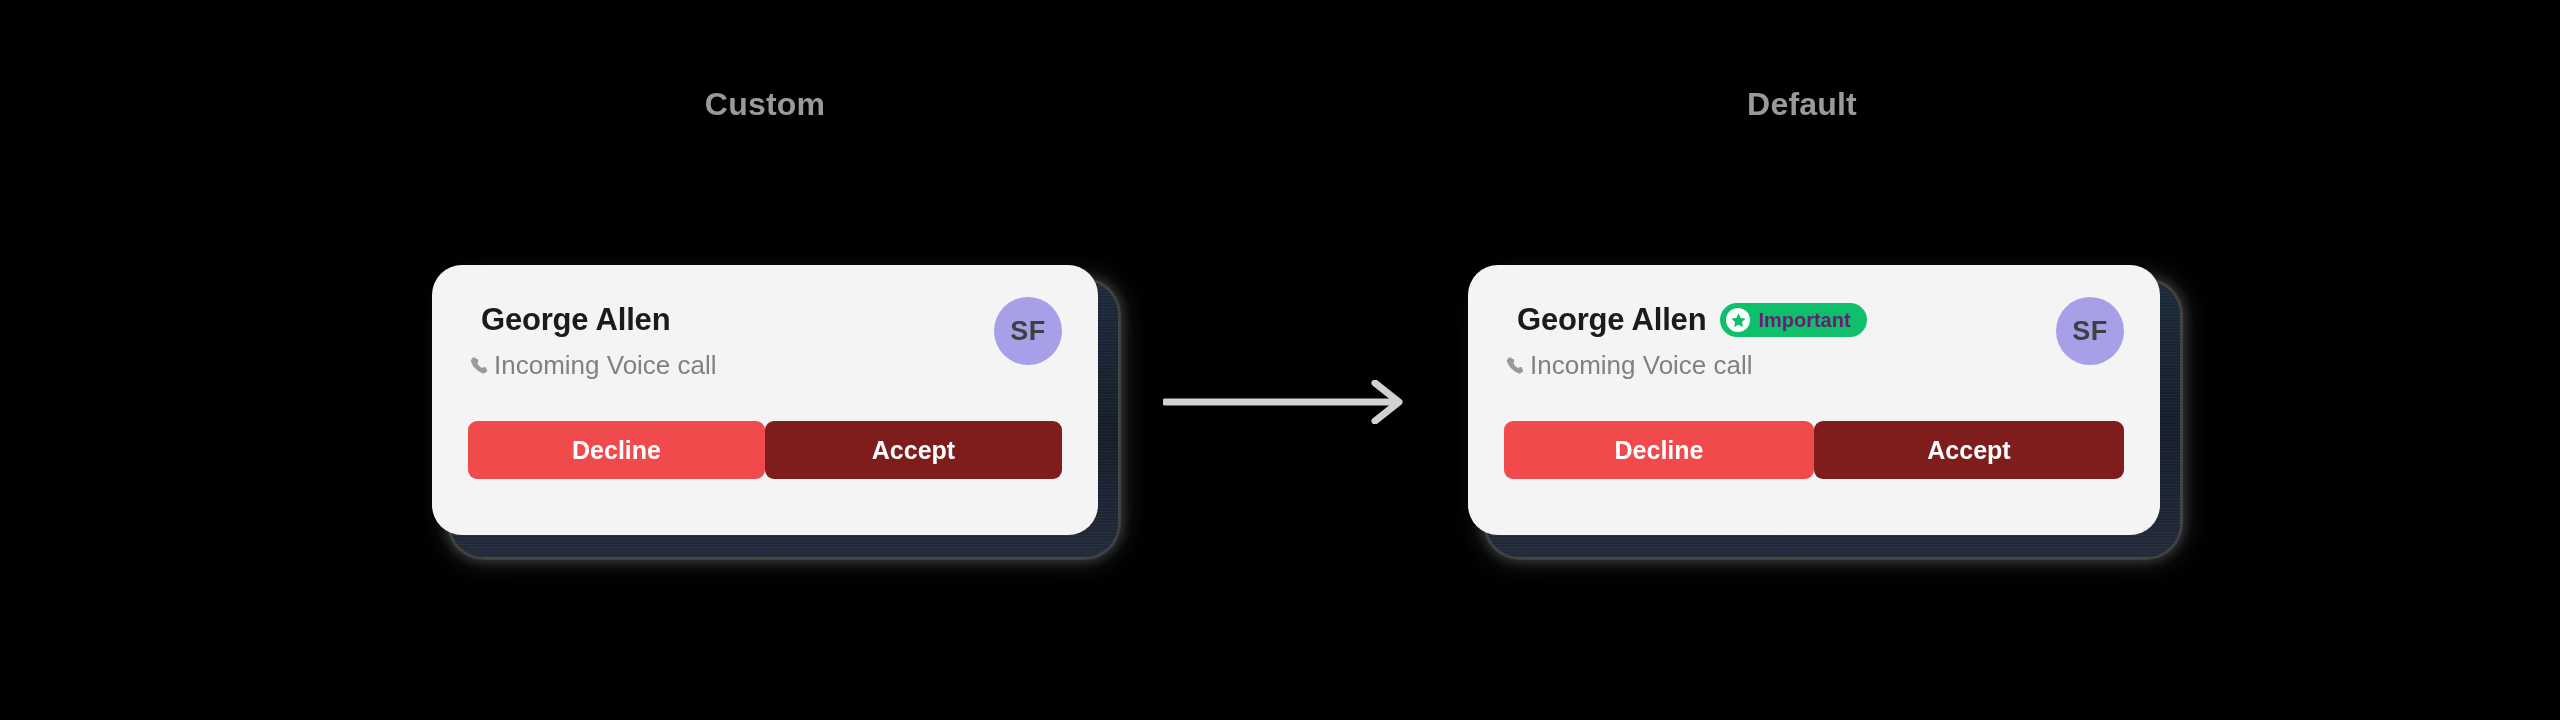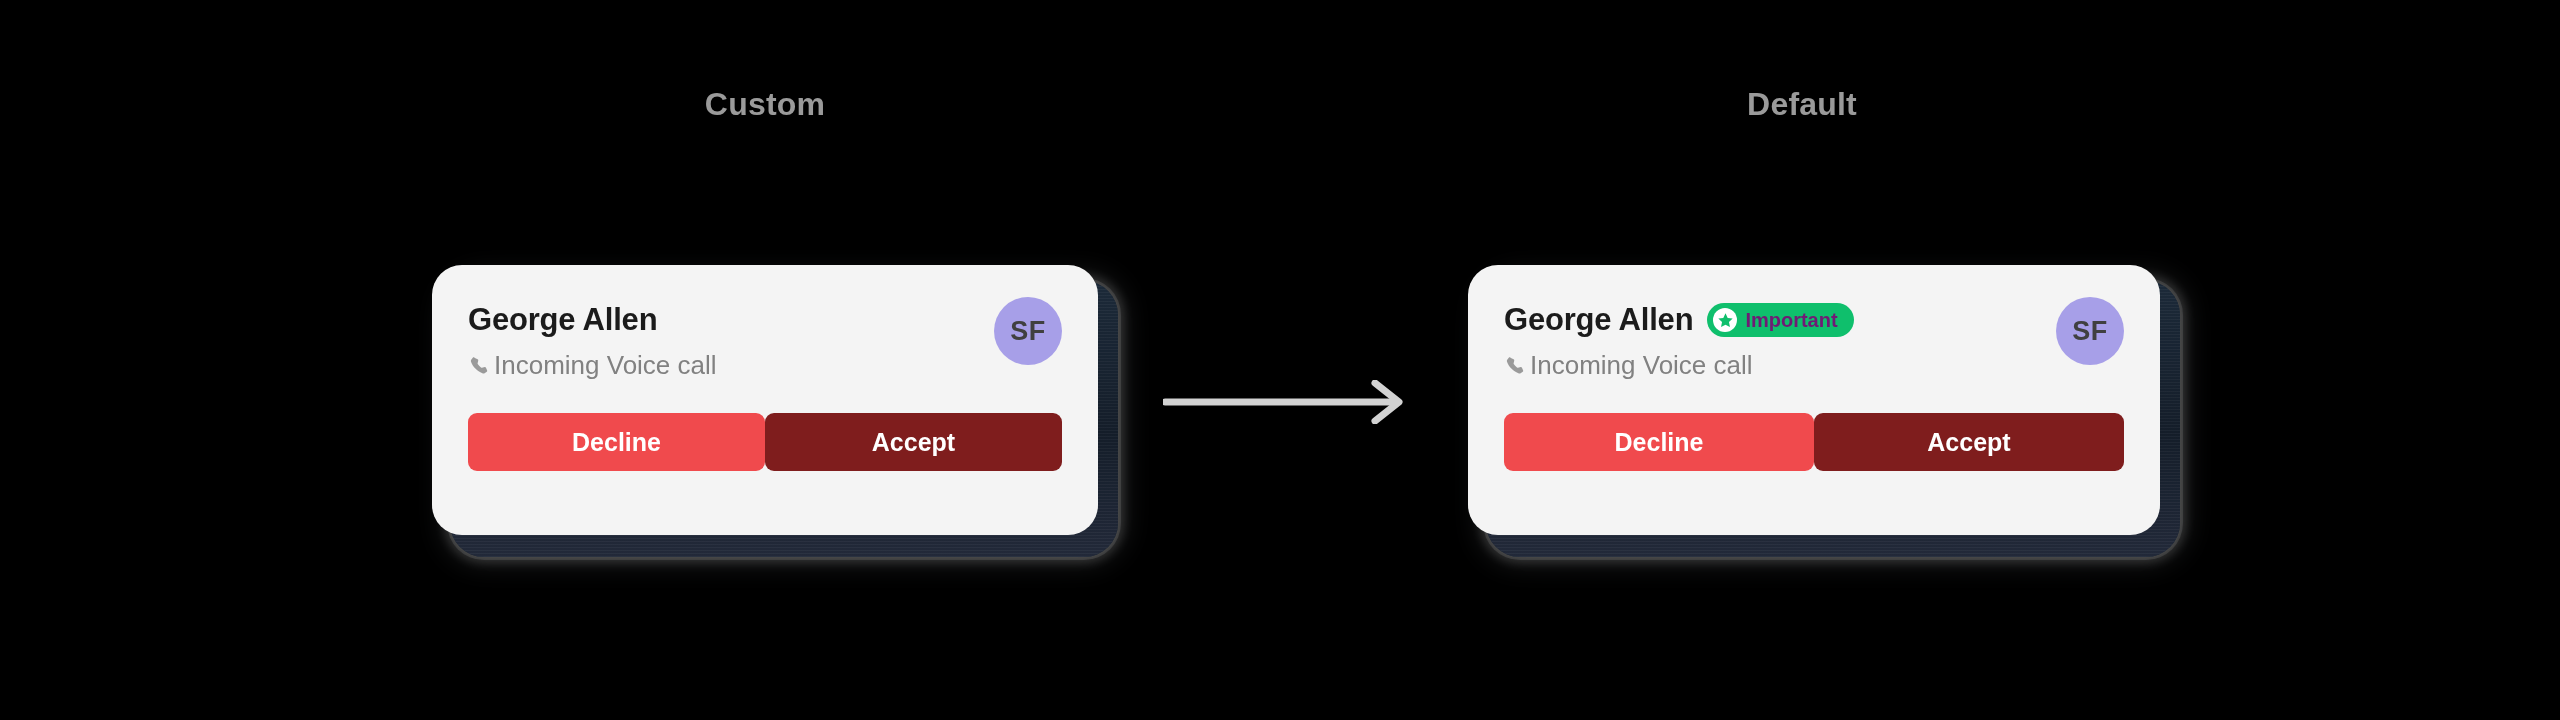--- a/index.html
+++ b/index.html
@@ -80,20 +80,21 @@
     align-items:center;
     gap:14px;
     height:42px;
   }
   .caller-name{
     font-size:31px;
     font-weight:bold;
     color:#1b1b1b;
     letter-spacing:-0.2px;
     white-space:nowrap;
+    margin-left:13px;
     -webkit-font-smoothing:antialiased;
   }
 
   
   .badge{
     display:inline-flex;
     align-items:center;
     gap:8px;
     background:#0fbf6c;
     border-radius:999px;
@@ -145,21 +146,21 @@
     font-size:27px;
     font-weight:bold;
     letter-spacing:0.5px;
     flex:0 0 auto;
     margin-top:-2px;
   }
 
   
   .actions{
     display:flex;
-    margin-top:32px;
+    margin-top:40px;
   }
   .btn{
     flex:1 1 0;
     height:58px;
     border:none;
     border-radius:9px;
     color:#ffffff;
     font-size:25px;
     font-weight:bold;
     font-family:inherit;

